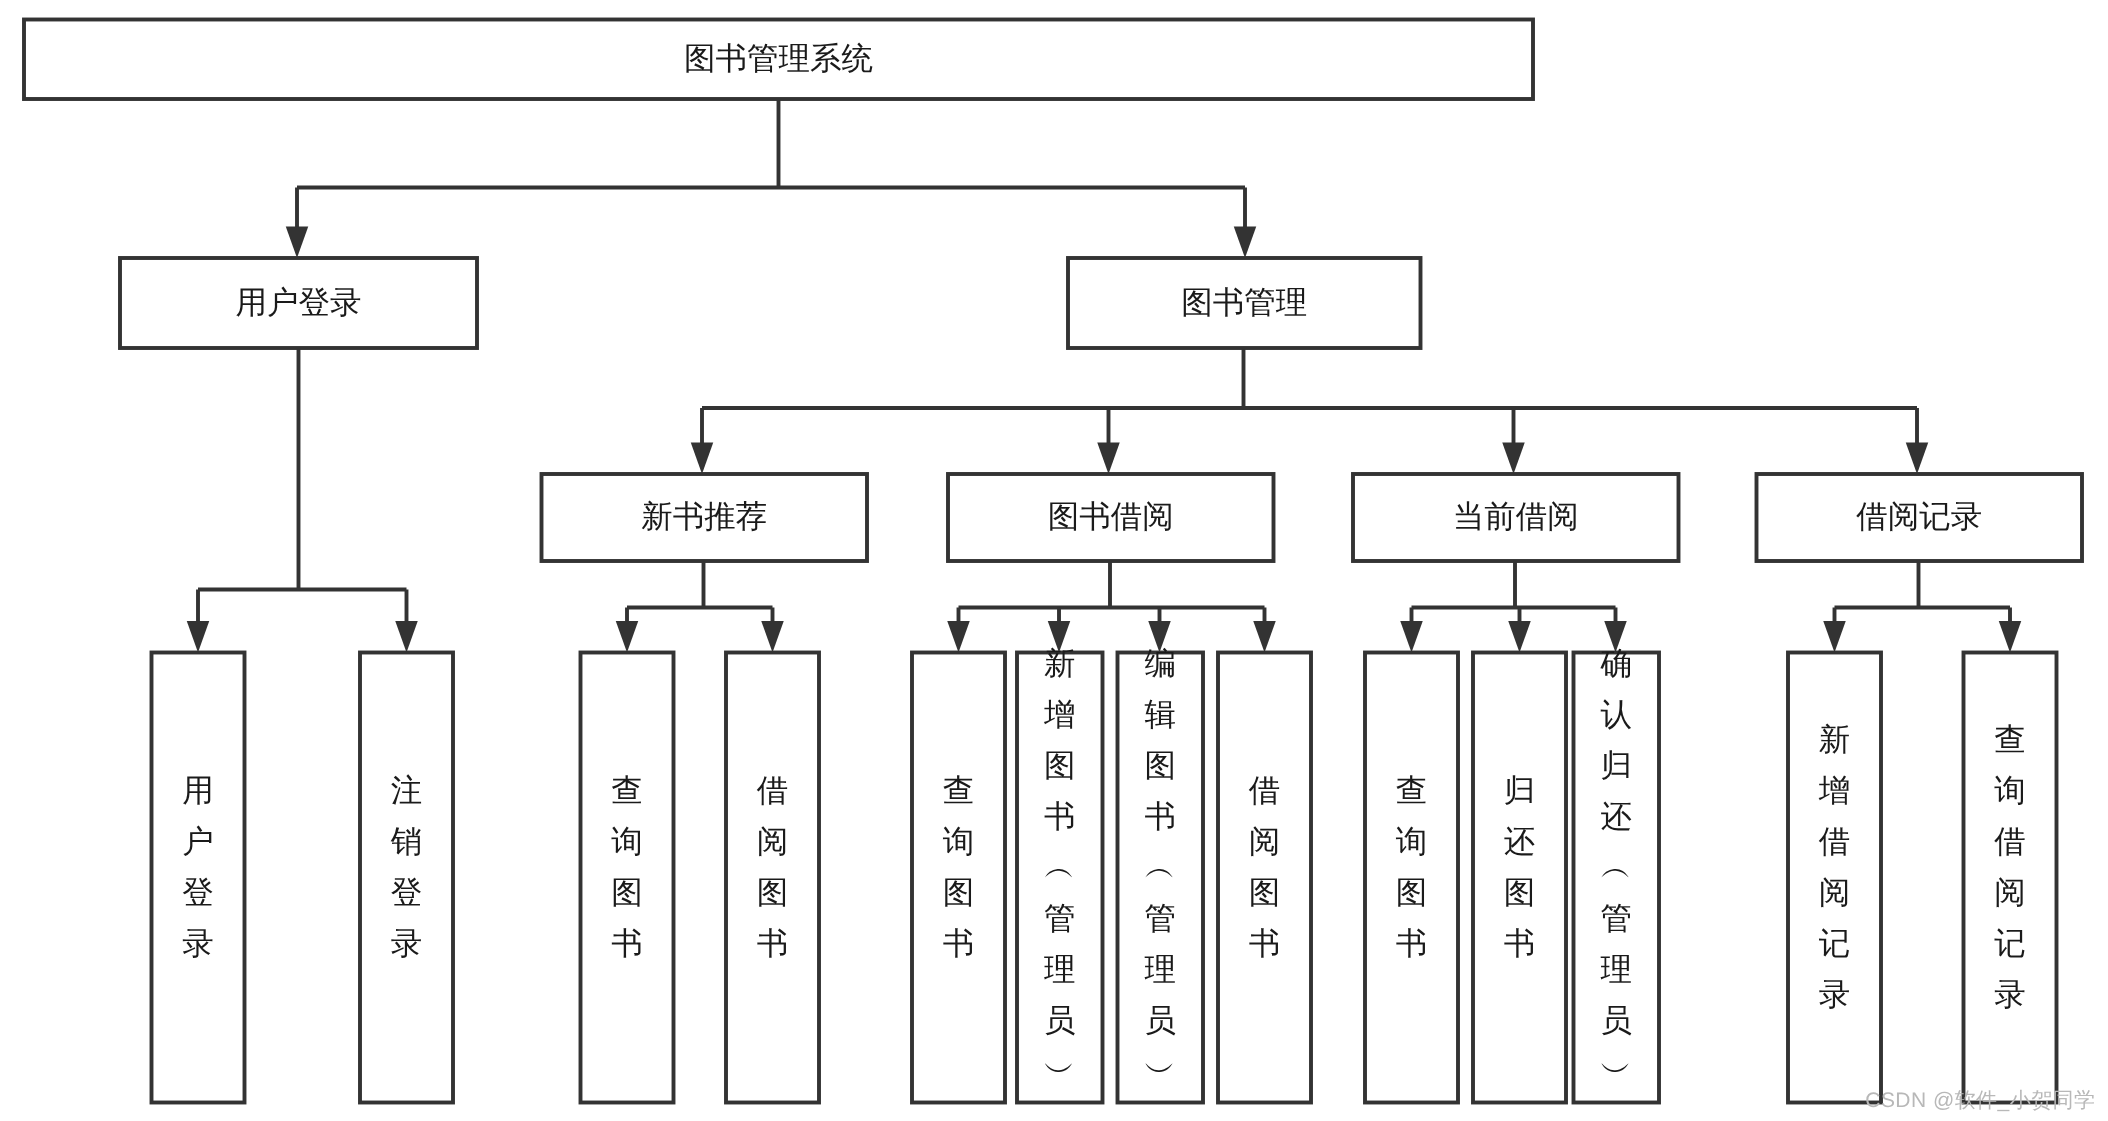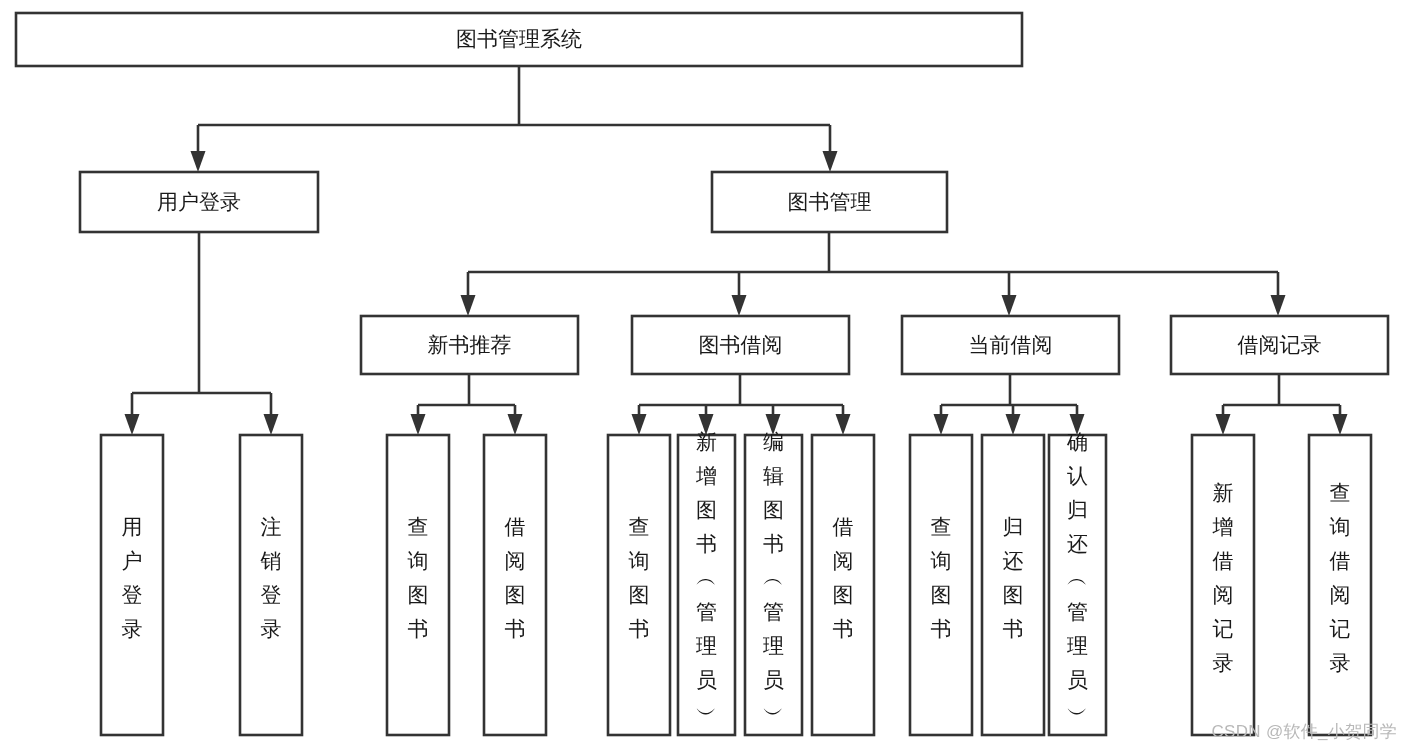--- a/index.html
+++ b/index.html
@@ -54,21 +54,21 @@
     font-family: "Liberation Sans", "DejaVu Sans", sans-serif;
     font-size: 21px;
     fill: #1a1a1a;
     text-anchor: middle;
   }
   .watermark {
     position: absolute;
     right: 8px;
     bottom: 4px;
     font-family: "Liberation Sans", "DejaVu Sans", sans-serif;
-    font-size: 17px;
+    font-size: 14px;
     color: #b8b8b8;
     white-space: nowrap;
     letter-spacing: 0.3px;
     pointer-events: none;
     margin-left: 44px;
   }
 </style>
 </head>
 <body>
 

